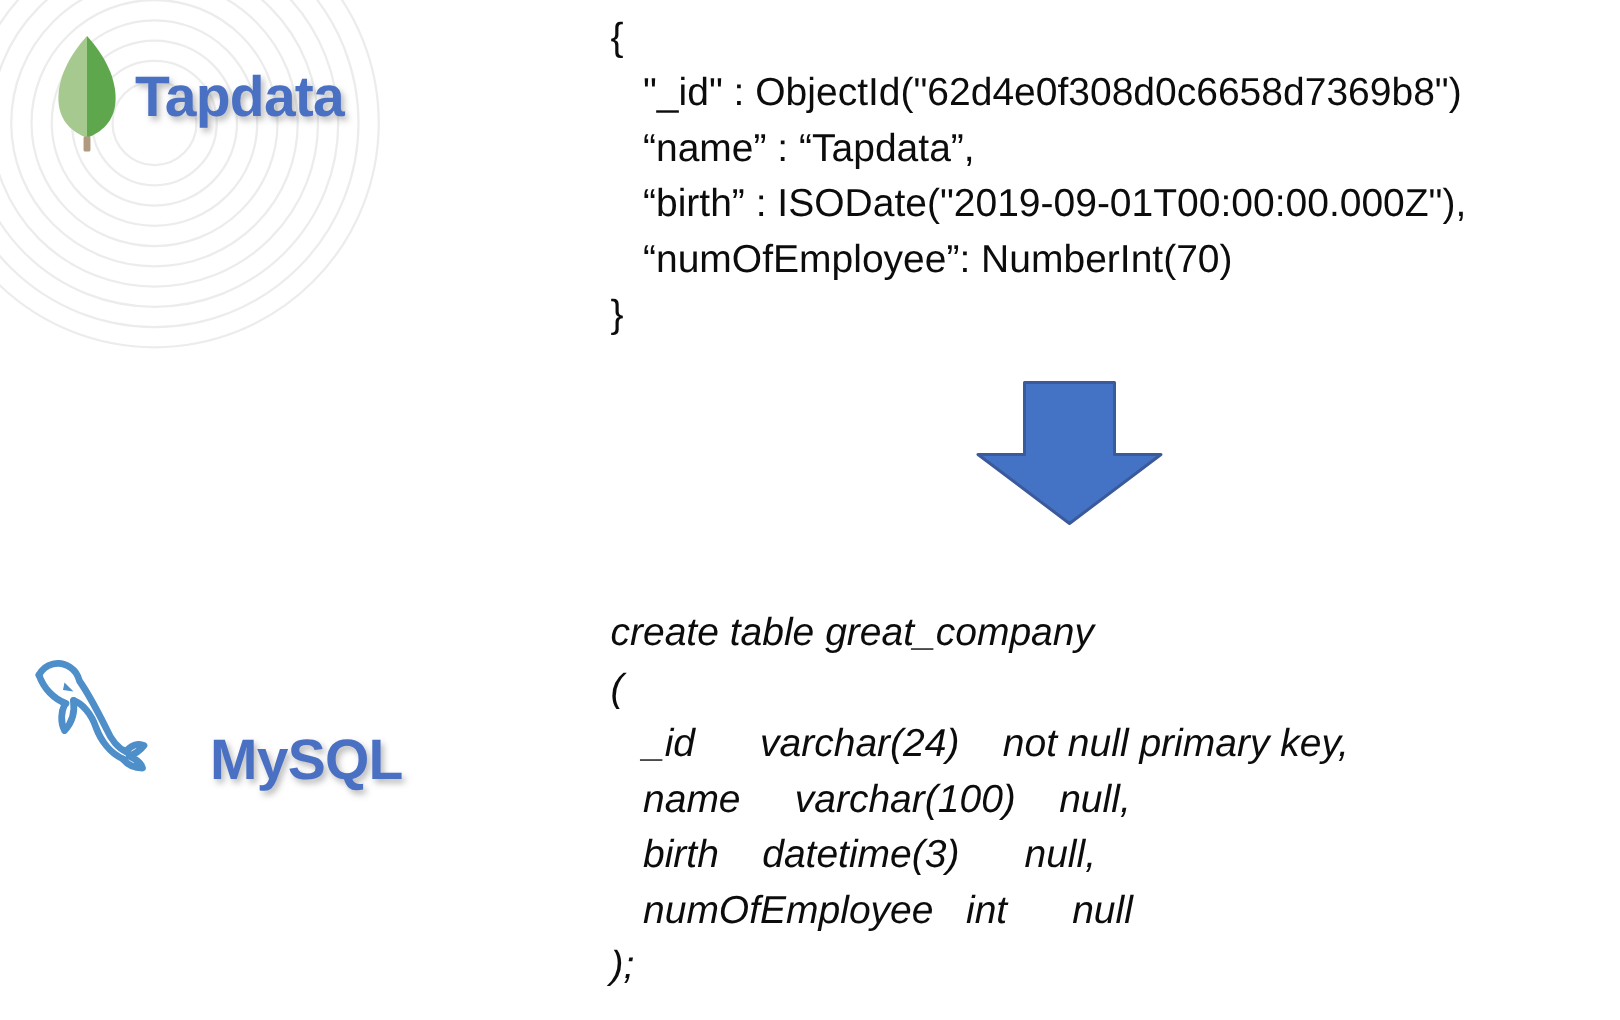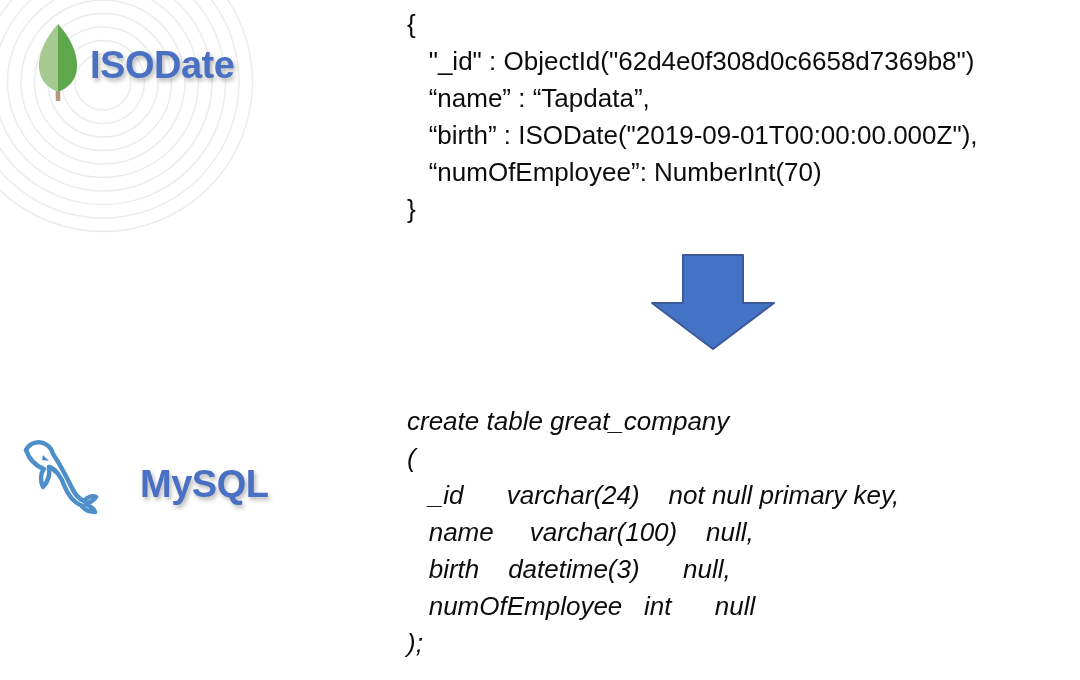--- a/index.html
+++ b/index.html
@@ -15,21 +15,21 @@
     font-size:26px;line-height:37px;color:#0c0c0c;
   }
   #mongo-doc{left:407px;top:6px;}
   #mysql-ddl{left:407px;top:403px;font-style:italic;}
   .brand{
     position:absolute;font-weight:bold;color:#4a70c4;
     letter-spacing:-0.5px;
     text-shadow:2px 3px 4px rgba(100,100,100,0.45);
   }
   #mongodb-label{left:90px;top:44px;font-size:38px;}
-  #mysql-label{left:140px;top:463px;font-size:38px;}
+  #mysql-label{left:140px;top:486px;font-size:38px;}
   .abs{position:absolute;}
 </style>
 </head>
 <body>
 
 <svg class="decor-circles" width="310" height="280" viewBox="0 0 310 280" aria-hidden="true">
   <g fill="none" stroke-width="1.5" stroke="#ececec">
     <circle cx="103" cy="82" r="28"></circle>
     <circle cx="103" cy="82" r="41.5"></circle>
     <circle cx="103" cy="82" r="55"></circle>
@@ -42,21 +42,21 @@
     <circle cx="103" cy="82" r="149.5"></circle>
   </g>
 </svg>
 
 <div class="abs" style="left:0;top:0;">
   <svg class="abs" style="left:33px;top:23px;" width="50" height="80" viewBox="0 0 50 80" aria-hidden="true">
     <path d="M25,1 C13,14 5,30 6,45 C7,58 15,65 25,69 Z" fill="#a5c98e"></path>
     <path d="M25,1 C37,14 45,30 44,45 C43,58 35,65 25,69 Z" fill="#5fa74c"></path>
     <rect x="22.7" y="68" width="4.6" height="10" rx="1" fill="#b0997e"></rect>
   </svg>
-  <div class="brand" id="mongodb-label">ISODate</div>
+  <div class="brand" id="mongodb-label">Tapdata</div>
 </div>
 
 <pre class="code" id="mongo-doc">{
    "_id" : ObjectId("62d4e0f308d0c6658d7369b8")
    “name” : “Tapdata”,
    “birth” : ISODate("2019-09-01T00:00:00.000Z"),
    “numOfEmployee”: NumberInt(70)
 }</pre>
 
 <svg class="abs" style="left:650px;top:253px;" width="126" height="98" viewBox="0 0 126 98" aria-hidden="true">

